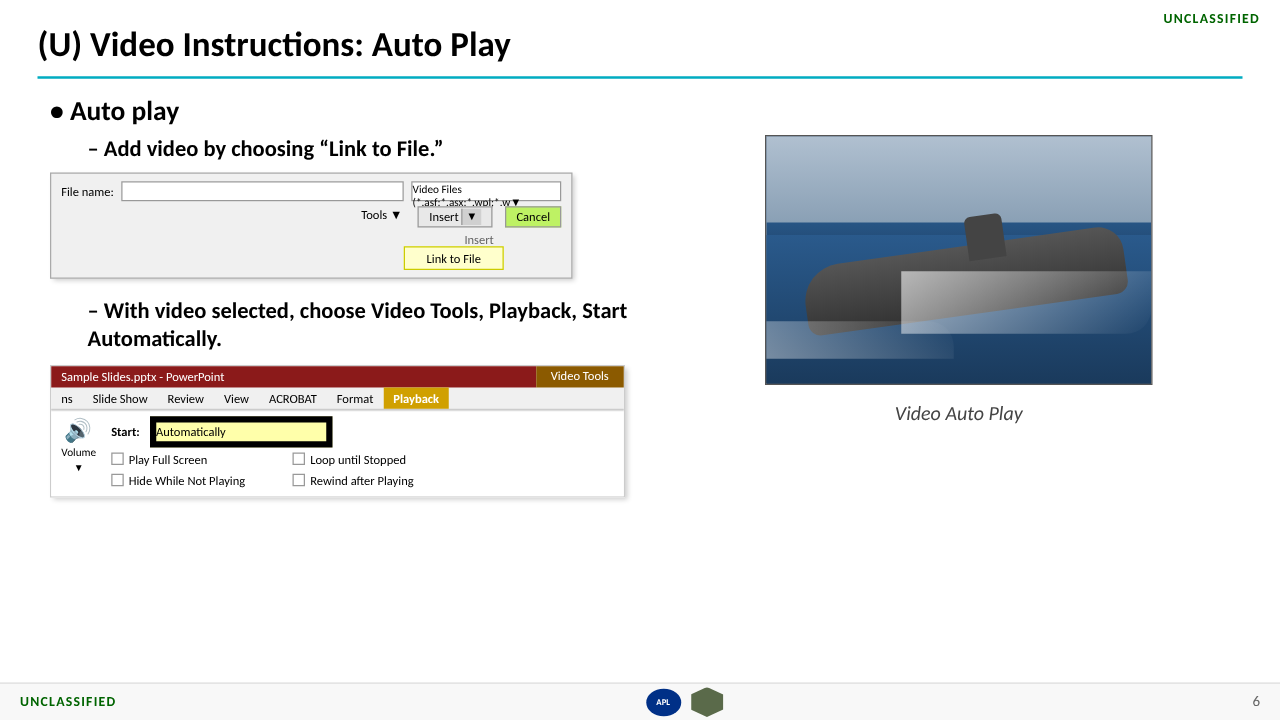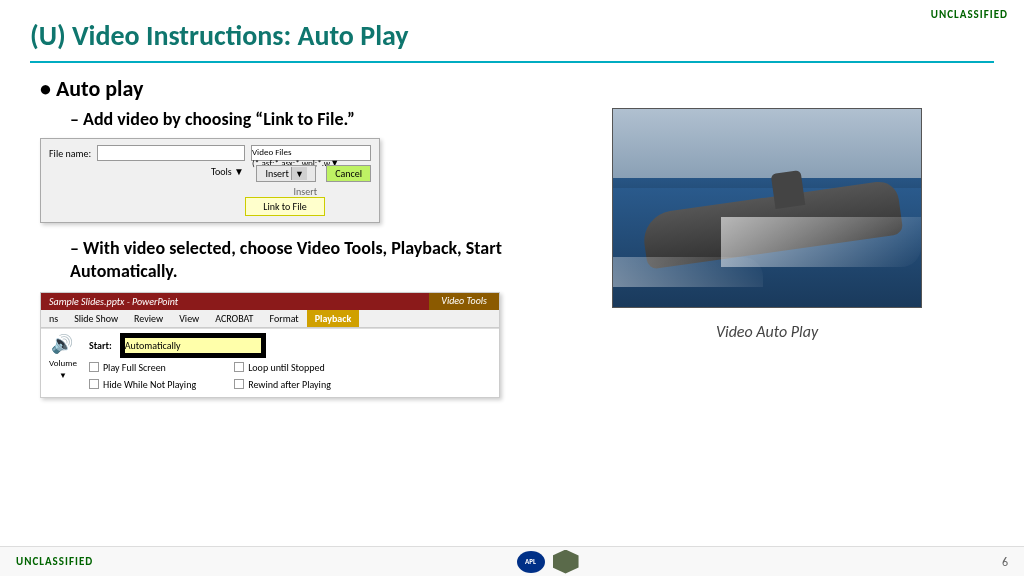--- a/index.html
+++ b/index.html
@@ -30,21 +30,21 @@
       left: 0;
       right: 0;
       bottom: 30px;
       padding: 18px 30px 10px 30px;
     }
 
     
     .slide-title {
       font-size: 28px;
       font-weight: bold;
-      color: #0f766e;
+      color: #000000;
       margin-bottom: 8px;
     }
 
     .title-divider {
       border: none;
       border-top: 2px solid #00ACC1;
       margin-bottom: 12px;
     }
 
     
@@ -90,21 +90,21 @@
       align-items: center;
     }
 
     
     .file-dialog-mockup {
       background: #f0f0f0;
       border: 1px solid #aaa;
       padding: 6px 8px;
       font-size: 10px;
       color: #000;
-      width: 340px;
+      width: 418px;
       margin-bottom: 14px;
       margin-left: 10px;
       box-shadow: 2px 2px 4px rgba(0,0,0,0.2);
     }
 
     .file-dialog-row {
       display: flex;
       align-items: center;
       gap: 6px;
       margin-bottom: 4px;
@@ -501,21 +501,21 @@
         </div>
         <div style="display:flex; flex-direction:column; align-items:flex-end; margin-top:2px; margin-right:46px;">
           <div class="insert-option">Insert</div>
           <div class="link-to-file-dropdown">Link to File</div>
         </div>
       </div>
 
       <div class="bullet-sub2">With video selected, choose Video Tools, Playback, Start Automatically.</div>
 
       <div class="ppt-toolbar">
-        <div style="display:flex; justify-content:space-between; align-items:stretch;font-style:italic;">
+        <div style="display:flex; justify-content:space-between; align-items:stretch;">
           <div class="ppt-title-bar" style="flex:1;">
             <span>Sample Slides.pptx - PowerPoint</span>
           </div>
           <div class="video-tools-label">Video Tools</div>
         </div>
         <div class="ppt-menu-bar">
           <span class="ppt-menu-item">ns</span>
           <span class="ppt-menu-item">Slide Show</span>
           <span class="ppt-menu-item">Review</span>
           <span class="ppt-menu-item">View</span>

